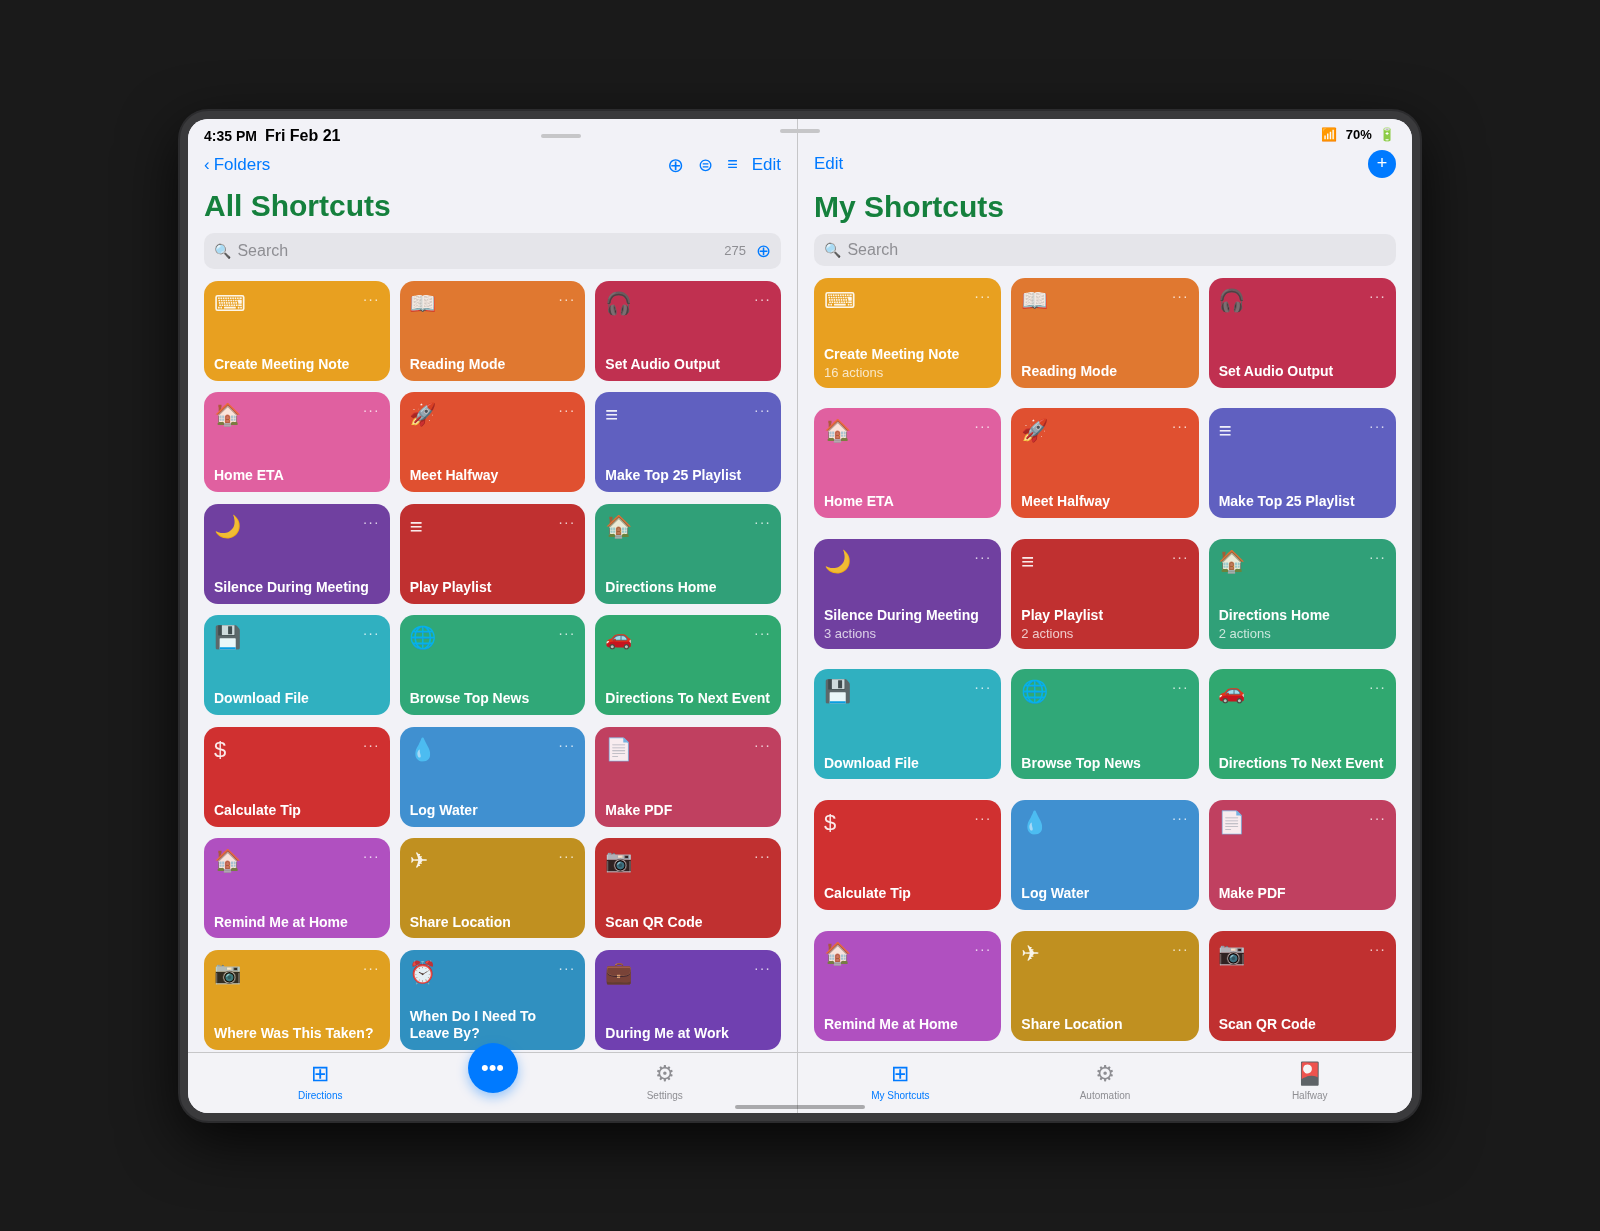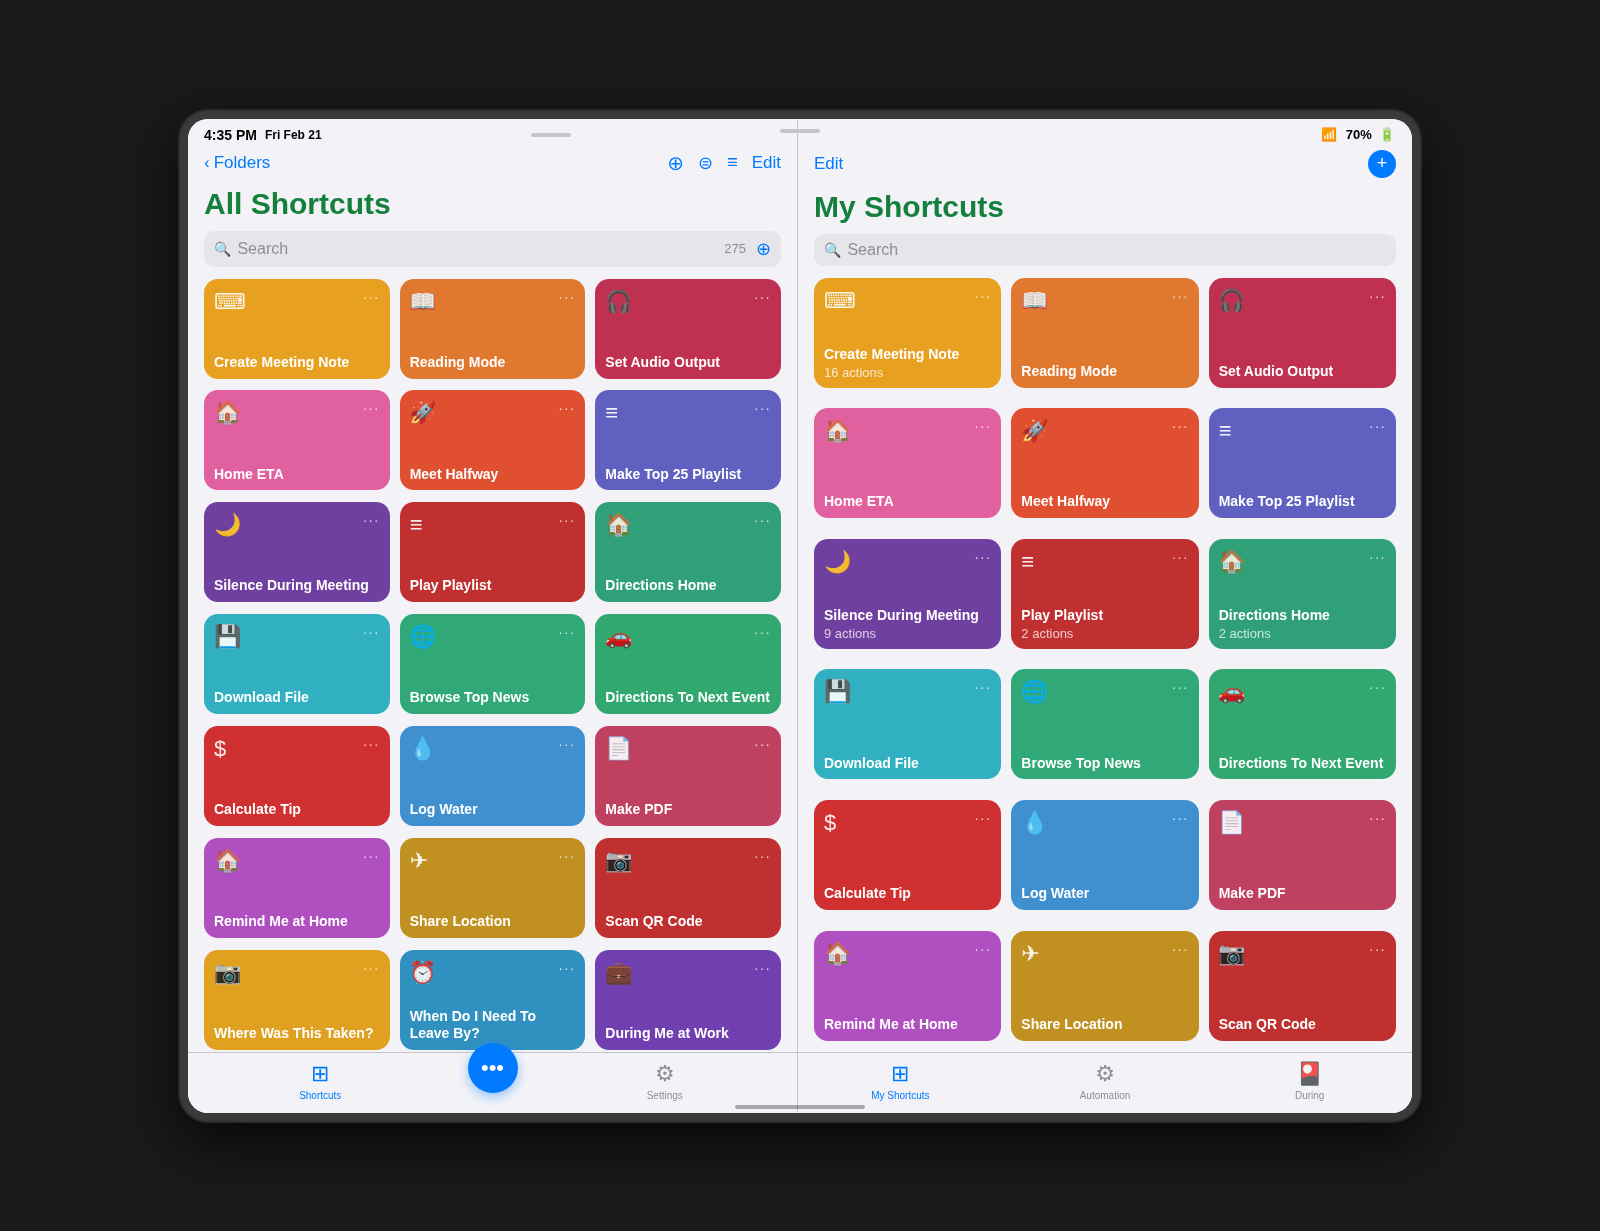--- a/index.html
+++ b/index.html
@@ -52,21 +52,21 @@
     .status-bar-right {
       display: flex;
       align-items: center;
       justify-content: flex-end;
       padding: 8px 16px 4px;
       font-size: 13px;
       background: #f2f2f7;
       gap: 8px;
     }
     .status-time { font-weight: 600; color: #000; font-size: 14px; }
-    .status-date { color: #000; font-size: 12px; }
+    .status-date { color: #000; font-size: 16px; }
     
     .nav-header-left {
       display: flex;
       align-items: center;
       justify-content: space-between;
       padding: 4px 16px 8px;
       background: #f2f2f7;
     }
     .nav-header-right {
       display: flex;
@@ -444,21 +444,21 @@
           </div>
           <div class="card-bottom">
             <div class="card-title">During Me at Work</div>
           </div>
         </div>
       </div>
 
     <div class="tab-bar-left">
       <div class="tab-item tab-active">
         <span class="tab-icon" style="color:#007aff;">⊞</span>
-        <span class="tab-label" style="color:#007aff;">Shortcuts</span>
+        <span class="tab-label" style="color:#007aff;">Directions</span>
       </div>
       <div style="width:80px;"></div>
       <div class="tab-item tab-inactive">
         <span class="tab-icon" style="color:#8e8e93;">⚙</span>
         <span class="tab-label" style="color:#8e8e93;">Settings</span>
       </div>
       <div class="fab-btn">
         <span>•••</span>
       </div>
     </div>
@@ -543,21 +543,21 @@
             <div class="card-title">Make Top 25 Playlist</div>
           </div>
         </div>
         <div class="shortcut-card shortcut-card-large" style="background: rgb(112, 64, 160);">
           <div class="card-top">
             <span class="card-icon">🌙</span>
             <span class="card-menu" style="letter-spacing: 1px; color: rgba(255, 255, 255, 0.75); font-size: 14px;">···</span>
           </div>
           <div class="card-bottom">
             <div class="card-title">Silence During Meeting</div>
-            <div class="card-subtitle">9 actions</div>
+            <div class="card-subtitle">3 actions</div>
           </div>
         </div>
         <div class="shortcut-card shortcut-card-large" style="background: rgb(192, 48, 48);">
           <div class="card-top">
             <span class="card-icon">≡</span>
             <span class="card-menu" style="letter-spacing: 1px; color: rgba(255, 255, 255, 0.75); font-size: 14px;">···</span>
           </div>
           <div class="card-bottom">
             <div class="card-title">Play Playlist</div>
             <div class="card-subtitle">2 actions</div>
@@ -660,18 +660,18 @@
       <div class="tab-item tab-active">
         <span class="tab-icon" style="color:#007aff;">⊞</span>
         <span class="tab-label" style="color:#007aff;font-size:10px;">My Shortcuts</span>
       </div>
       <div class="tab-item tab-inactive">
         <span class="tab-icon" style="color:#8e8e93;">⚙</span>
         <span class="tab-label" style="color:#8e8e93;font-size:10px;">Automation</span>
       </div>
       <div class="tab-item tab-inactive">
         <span class="tab-icon" style="color:#8e8e93;">🎴</span>
-        <span class="tab-label" style="color:#8e8e93;font-size:10px;">During</span>
+        <span class="tab-label" style="color:#8e8e93;font-size:10px;">Halfway</span>
       </div>
     </div>
   </div>
   <div class="home-indicator"></div>
 </div>
 
 </body></html>

